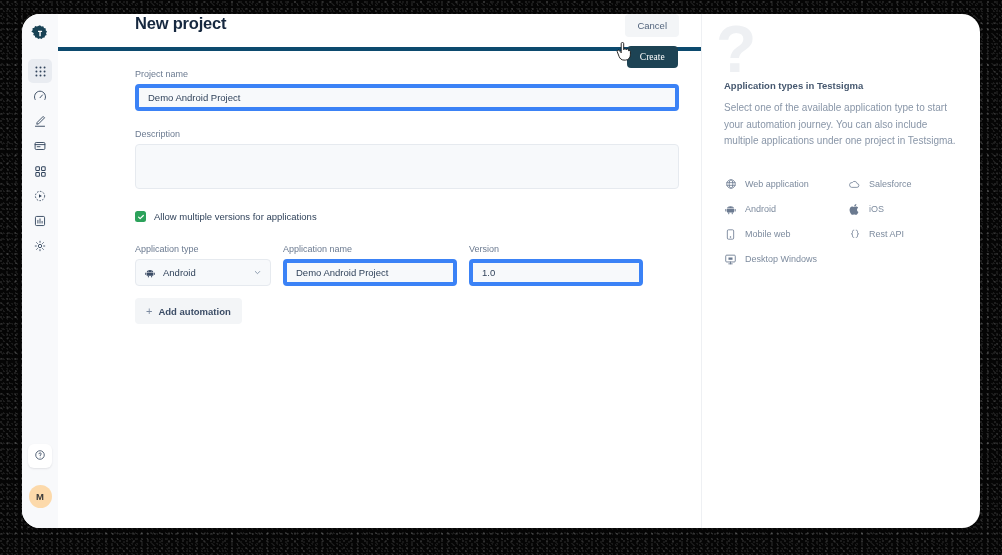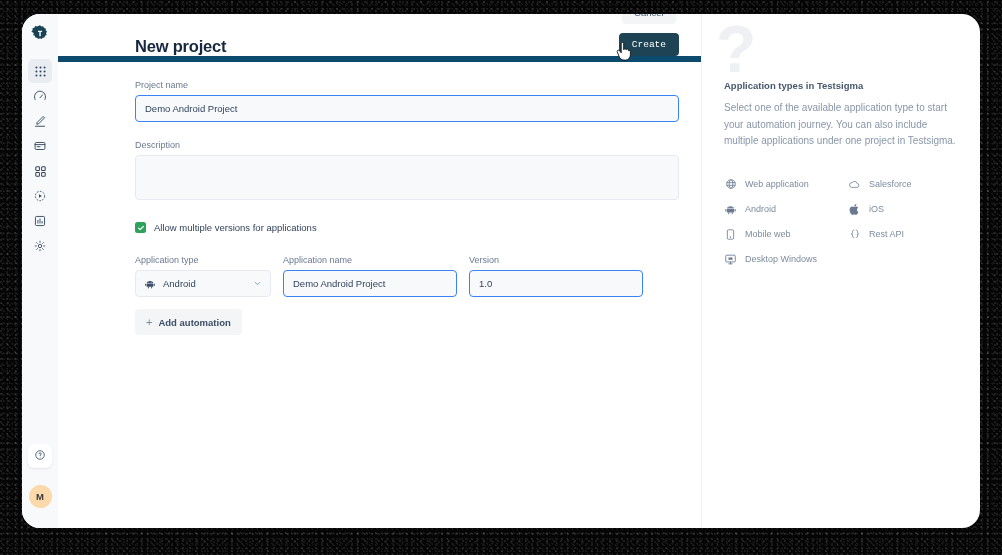--- a/index.html
+++ b/index.html
@@ -106,25 +106,25 @@
     min-width: 0;
   }
 
   .form-pane {
     flex: 1 1 auto;
     min-width: 0;
     position: relative;
   }
 
   .header {
-    height: 48px;
-    display: flex;
-    align-items: flex-end;
+    height: 37px;
+    display: flex;
+    align-items: flex-start;
     padding: 0 22px 0 77px;
-    border-bottom: 6px solid #0c4a6e;
+    border-bottom: 4px solid #0c4a6e;
     position: relative;
   }
   .page-title {
     font-size: 16.5px;
     font-weight: bold;
     color: #16283f;
     letter-spacing: -0.2px;
   }
   .header-actions {
     margin-left: auto;
@@ -143,21 +143,21 @@
     font-family: inherit;
     cursor: pointer;
   }
   .btn-create {
     background: #1d4354;
     border: none;
     border-radius: 4px;
     color: #ffffff;
     font-size: 9.5px;
     padding: 6px 13px;
-    font-family: Liberation Mono, monospace;
+    font-family: Liberation Serif, serif;
     cursor: pointer;
     position: relative;
   }
 
   .cursor {
     position: absolute;
     left: 558px;
     top: 28px;
     width: 16px;
     height: 20px;
@@ -171,21 +171,21 @@
     font-size: 9px;
     color: #6b7a90;
     margin-bottom: 5px;
     display: block;
   }
 
   .text-input {
     width: 100%;
     height: 27px;
     background: #f7f9fb;
-    border: 1px solid #3b82f6;
+    border: 4px solid #3b82f6;
     border-radius: 4px;
     padding: 0 9px;
     font-size: 9.5px;
     color: #31435b;
     font-family: inherit;
     outline: none;
   }
   .text-area {
     width: 100%;
     height: 45px;

